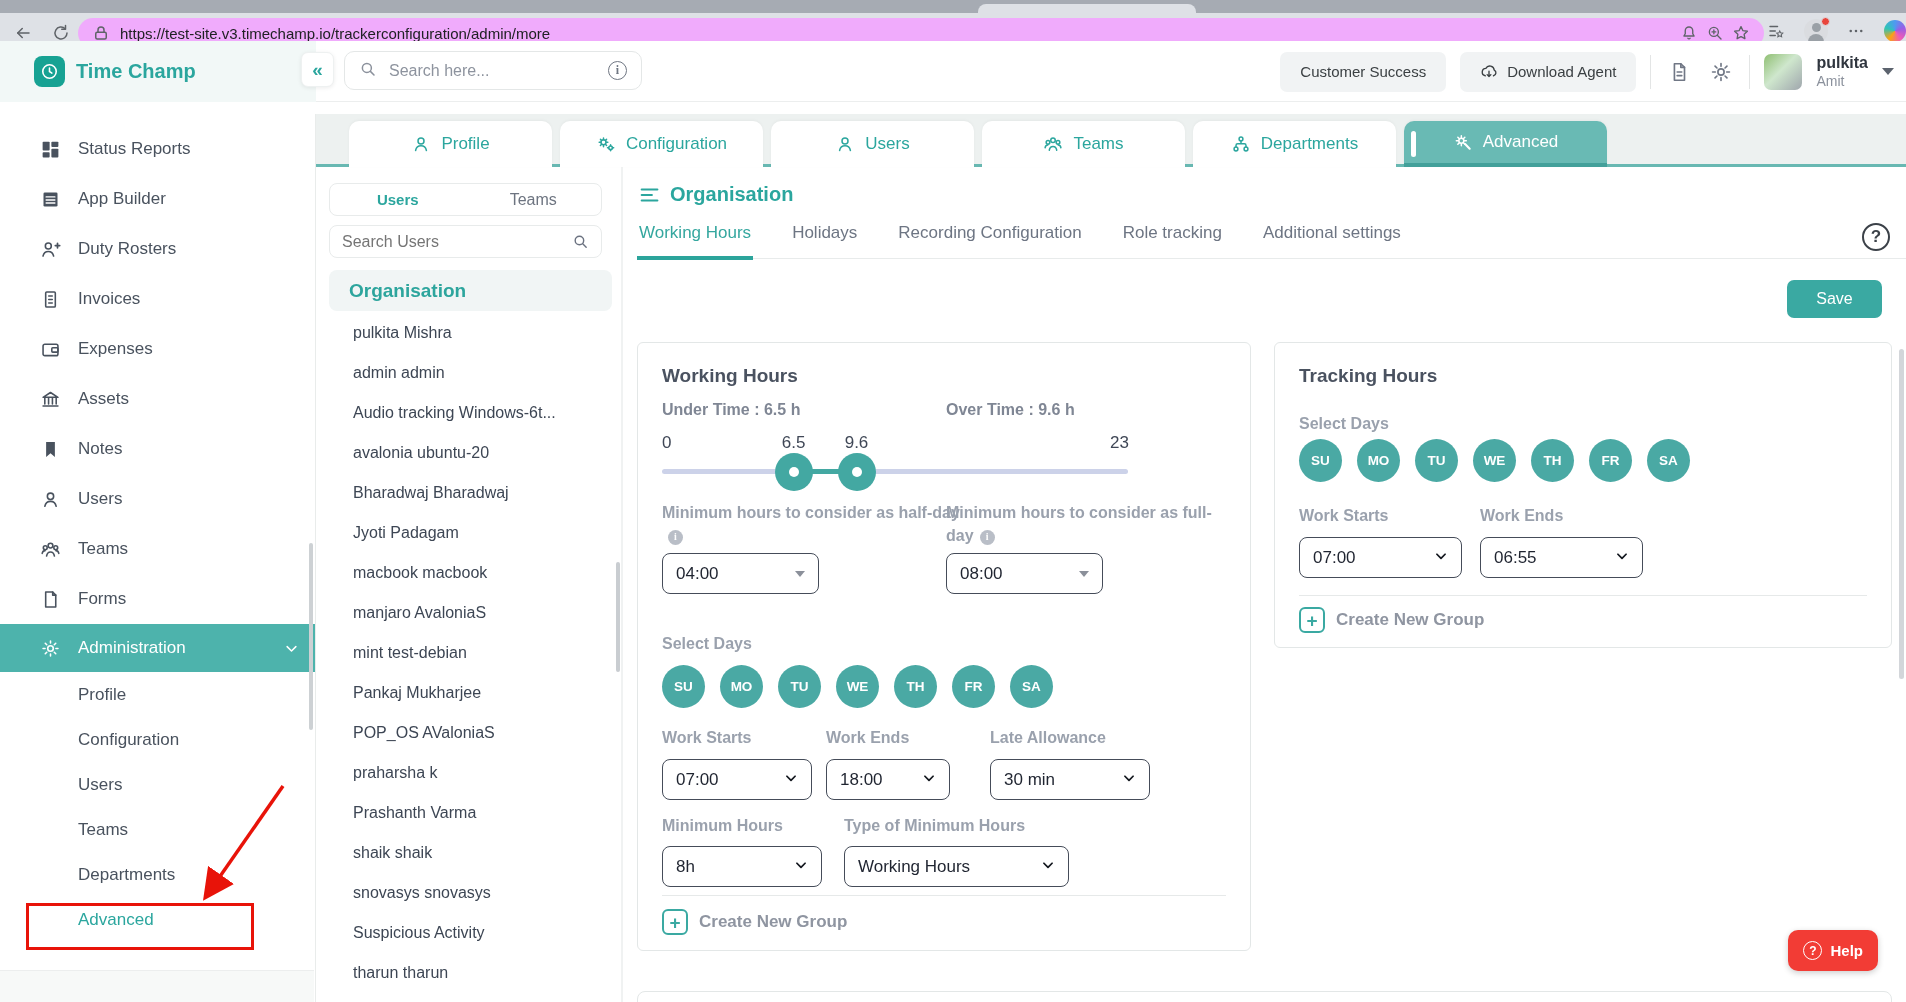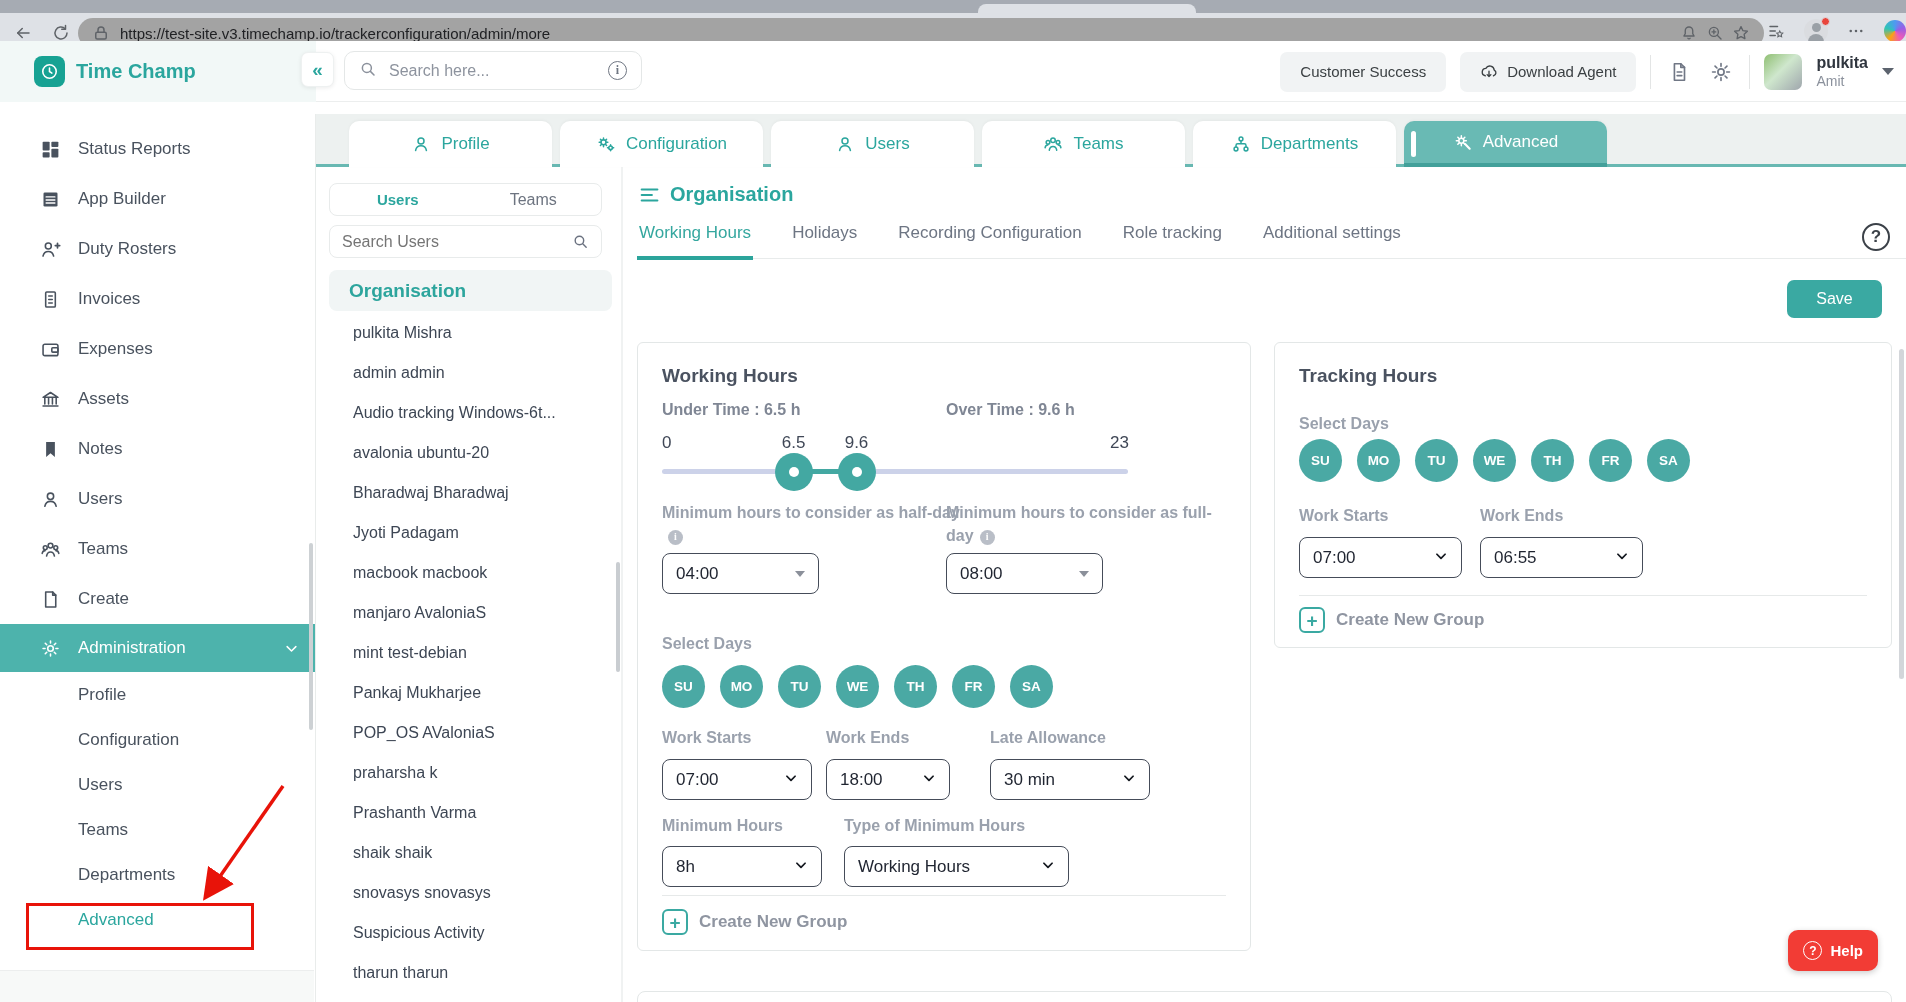--- a/index.html
+++ b/index.html
@@ -6,21 +6,21 @@
   html,body { width:1906px; height:1002px; overflow:hidden; font-family:"Liberation Sans",sans-serif; background:#fff; }
   .screen { position:relative; width:1906px; height:1002px; }
 
   
   .browser { position:absolute; left:0; top:0; width:100%; height:53px; background:#dee1e6; }
   .browser .tabstrip-top { position:absolute; left:0; top:0; width:100%; height:13px; background:#a6abb3; }
   .browser .tab-hint { position:absolute; left:978px; top:4px; width:218px; height:9px; background:#dee1e6; border-radius:8px 8px 0 0; }
   .browser .toolbar { position:absolute; left:0; top:13px; width:100%; height:40px; display:flex; align-items:center; color:#5f6368; }
   .bicon { width:26px; height:26px; display:flex; align-items:center; justify-content:center; color:#5f6368; flex:0 0 auto; }
   .bicon svg { width:18px; height:18px; }
-  .url-pill { position:absolute; left:78px; top:5px; width:1686px; height:30px; background:#a3a3a3; border-radius:15px; display:flex; align-items:center; padding:0 10px; }
+  .url-pill { position:absolute; left:78px; top:5px; width:1686px; height:30px; background:#f0abfc; border-radius:15px; display:flex; align-items:center; padding:0 10px; }
   .url-text { font-size:15px; color:#202124; margin-left:6px; flex:1; white-space:nowrap; overflow:hidden; }
   .avatar-browser { position:relative; width:24px; height:24px; border-radius:50%; background:#dadce0; display:flex; align-items:flex-end; justify-content:center; overflow:visible; flex:0 0 auto;}
   .avatar-browser .head { width:9px;height:9px;border-radius:50%;background:#9aa0a6;position:absolute;top:4px;left:7.5px;}
   .avatar-browser .bod { width:16px;height:8px;border-radius:8px 8px 0 0;background:#9aa0a6;position:absolute;bottom:1px;left:4px;}
   .avatar-browser .dot { position:absolute; right:-2px; top:-2px; width:9px; height:9px; border-radius:50%; background:#e8453c; border:1.5px solid #dee1e6; }
   .copilot { width:22px; height:22px; border-radius:50%; background:conic-gradient(#4e9af1,#9b5de5,#f15bb5,#fca311,#2ec4b6,#4e9af1); flex:0 0 auto;}
 
   
   .app-header { position:absolute; left:0; top:41px; width:100%; height:61px; background:#fff; border-bottom:1px solid #eceeee; }
   .brand-zone { position:absolute; left:0; top:0; width:316px; height:61px; background:#f2f8f7; display:flex; align-items:center; padding-left:34px; }
@@ -334,21 +334,21 @@
           </span>
           <span>Teams</span>
         </div>
         <div class="side-item">
           <span style="display: inline-flex;">
             <svg viewBox="0 0 24 24" fill="none" stroke="currentColor" stroke-width="1.8" stroke-linecap="round" stroke-linejoin="round">
               <path d="M6.5 3.5h8l3.5 3.5v13.5h-11.5z"></path>
               <path d="M14.5 3.5V7H18"></path>
             </svg>
           </span>
-          <span>Create</span>
+          <span>Forms</span>
         </div>
         <div class="side-item active has-chev">
           <span style="display: inline-flex;">
             <svg viewBox="0 0 24 24" fill="none" stroke="currentColor" stroke-width="1.8" stroke-linecap="round" stroke-linejoin="round">
               <circle cx="12" cy="12" r="3.2"></circle>
               <path d="M12 3.5v2.3M12 18.2v2.3M3.5 12h2.3M18.2 12h2.3M6 6l1.7 1.7M16.3 16.3L18 18M18 6l-1.7 1.7M7.7 16.3L6 18"></path>
             </svg>
           </span>
           <span style="font-weight: normal;">Administration</span>
           <span class="chev" style="display: inline-flex; margin-left: auto;">

